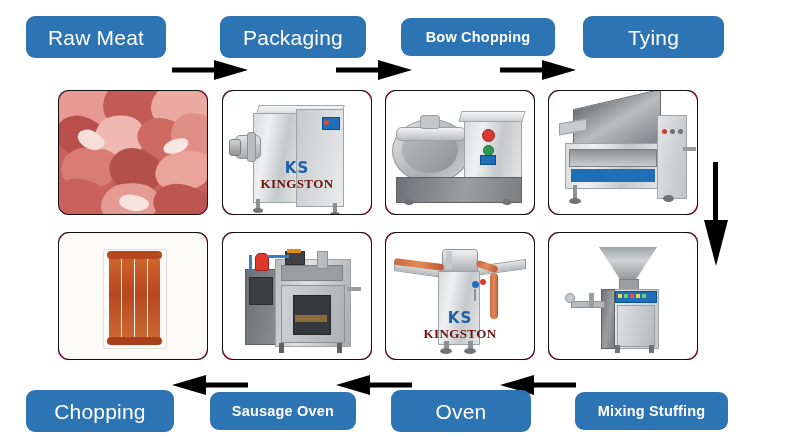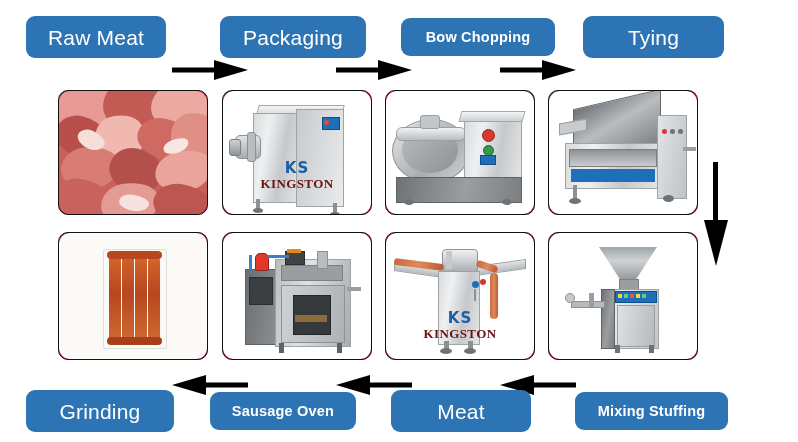--- a/index.html
+++ b/index.html
@@ -293,28 +293,28 @@
     </svg>
   </div>
   <div class="arrow" style="left:500px;top:373px;">
     <svg width="76" height="24" viewBox="0 0 76 24">
       <rect x="28" y="9.5" width="48" height="5" fill="#000"></rect>
       <polygon points="34,2 0,12 34,22" fill="#000"></polygon>
     </svg>
   </div>
 
   <div class="chip big" style="left:26px;top:390px;width:148px;height:42px;">
-    <span>Grinding</span>
+    <span>Chopping</span>
   </div>
 
   <div class="chip small" style="left:210px;top:392px;width:146px;height:38px;">
     <span>Sausage Oven</span>
   </div>
 
   <div class="chip big" style="left:391px;top:390px;width:140px;height:42px;">
-    <span>Meat</span>
+    <span>Oven</span>
   </div>
 
   <div class="chip small" style="left:575px;top:392px;width:153px;height:38px;">
     <span>Mixing Stuffing</span>
   </div>
 
 </div>
 
 </body></html>

